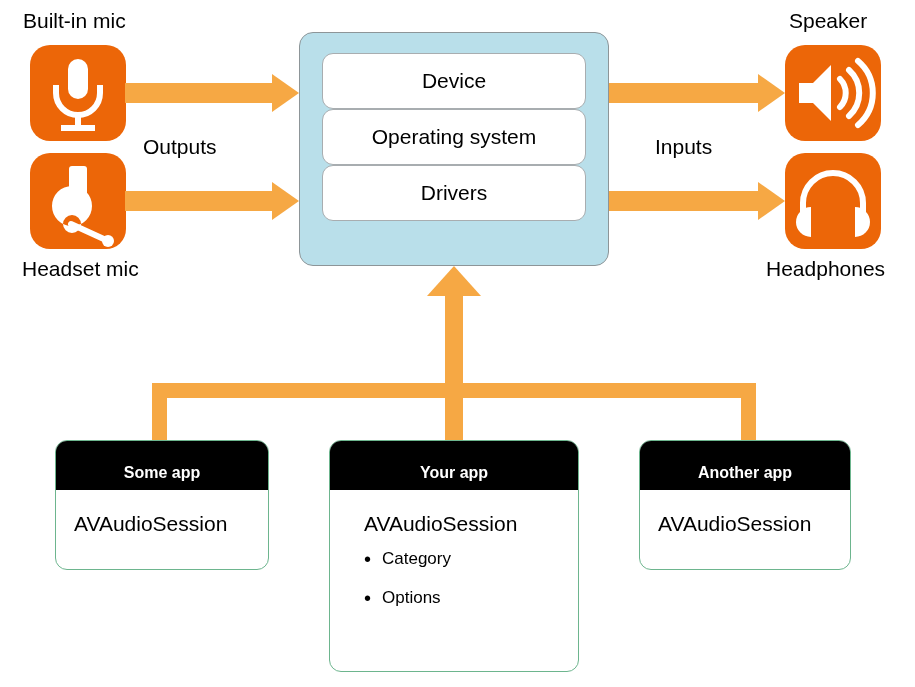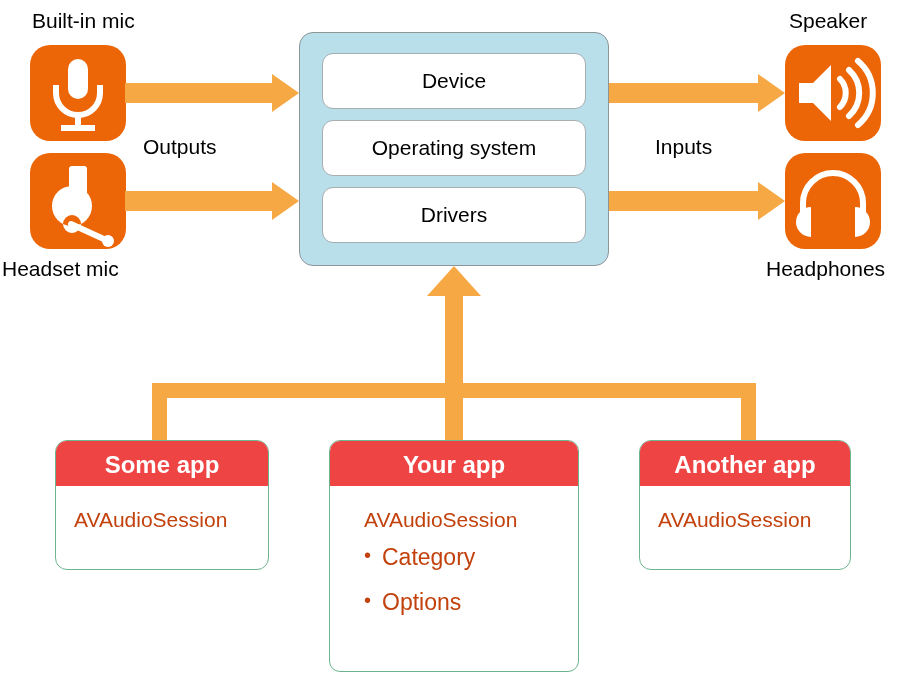--- a/index.html
+++ b/index.html
@@ -52,54 +52,54 @@
     background: #ffffff;
     border: 1px solid #a8adb0;
     border-radius: 11px;
     display: flex;
     align-items: center;
     justify-content: center;
     font-size: 21px;
     color: #000000;
     box-sizing: border-box;
   }
-  .layer-box + .layer-box { margin-top: 11px; }
+  .layer-box + .layer-box { }
 
   
   .app-card {
     position: absolute;
     border: 1px solid #6db58e;
     border-radius: 12px;
     background: #ffffff;
     box-sizing: border-box;
     overflow: hidden;
   }
   .app-head {
-    background: #ef4444;
+    background: #000000;
     color: #ffffff;
-    font-size: 24px;
+    font-size: 16px;
     font-weight: bold;
     text-align: center;
-    padding: 12px 0 9px 0;
+    padding: 24px 0 9px 0;
     line-height: 1;
   }
   .app-body {
     padding: 22px 0 0 0;
     font-size: 21px;
-    color: #c2410c;
+    color: #000000;
   }
   .app-body .api-name { padding-left: 18px; }
   .app-card.center .app-body .api-name { padding-left: 34px; }
   .bullets {
     list-style: none;
     margin: 14px 0 0 0;
     padding: 0 0 0 52px;
   }
   .bullets li {
-    font-size: 23px;
+    font-size: 17px;
     line-height: 1;
     margin-bottom: 22px;
     position: relative;
   }
   .bullets li::before {
     content: "\2022";
     position: absolute;
     left: -18px;
     top: -1px;
     font-size: 20px;
@@ -132,42 +132,42 @@
     border-left: 27px solid transparent;
     border-right: 27px solid transparent;
     border-bottom: 30px solid #f6a844;
   }
 </style>
 </head>
 <body>
 
 <div id="stage">
 
-  <div class="lbl" style="left:32px; top:10px;">Built-in mic</div>
+  <div class="lbl" style="left:23px; top:10px;">Built-in mic</div>
 
   <div class="dev-icon" style="left:30px; top:45px;">
     <svg viewBox="0 0 96 96" aria-hidden="true">
       <rect x="38" y="14" width="20" height="40" rx="10" fill="#ffffff"></rect>
       <path d="M26 40 L26 48 A22 22 0 0 0 70 48 L70 40" stroke="#ffffff" stroke-width="6" fill="none" stroke-linecap="butt"></path>
       <rect x="45" y="68" width="6" height="14" fill="#ffffff"></rect>
       <rect x="31" y="80" width="34" height="6" fill="#ffffff"></rect>
     </svg>
   </div>
 
   <div class="dev-icon" style="left:30px; top:153px;">
     <svg viewBox="0 0 96 96" aria-hidden="true">
       <rect x="39" y="13" width="18" height="43" rx="3" fill="#ffffff"></rect>
       <path d="M62 53 A20 20 0 1 0 42 73 A20 20 0 0 0 62 53 Z
                M42 62 A9 9 0 1 1 42 80 A9 9 0 1 1 42 62 Z" fill="#ffffff" fill-rule="evenodd"></path>
       <path d="M41 71 L76 87" stroke="#ffffff" stroke-width="6" stroke-linecap="round"></path>
       <circle cx="78" cy="88" r="6" fill="#ffffff"></circle>
     </svg>
   </div>
 
-  <div class="lbl" style="left:2px; top:258px;">Headset mic</div>
+  <div class="lbl" style="left:22px; top:258px;">Headset mic</div>
 
   <div class="arrow-h" style="left:125px; top:74px; width:174px; height:38px;">
     <div class="shaft" style="width:147px;"></div>
     <div class="head" style="left:147px;"></div>
   </div>
 
   <div class="arrow-h" style="left:125px; top:182px; width:174px; height:38px;">
     <div class="shaft" style="width:147px;"></div>
     <div class="head" style="left:147px;"></div>
   </div>
@@ -224,21 +224,21 @@
   <div class="conn" style="left:152px; top:383px; width:15px; height:62px;"></div>
   <div class="conn" style="left:741px; top:383px; width:15px; height:62px;"></div>
 
   <div class="app-card" style="left:55px; top:440px; width:214px; height:130px;">
     <div class="app-head">Some app</div>
     <div class="app-body">
       <div class="api-name">AVAudioSession</div>
     </div>
   </div>
 
-  <div class="app-card center" style="left:329px; top:440px; width:250px; height:232px;border-radius:11px;">
+  <div class="app-card center" style="left:329px; top:440px; width:250px; height:232px;">
     <div class="app-head">Your app</div>
     <div class="app-body">
       <div class="api-name">AVAudioSession</div>
       <ul class="bullets">
         <li>Category</li>
         <li>Options</li>
       </ul>
     </div>
   </div>
 

